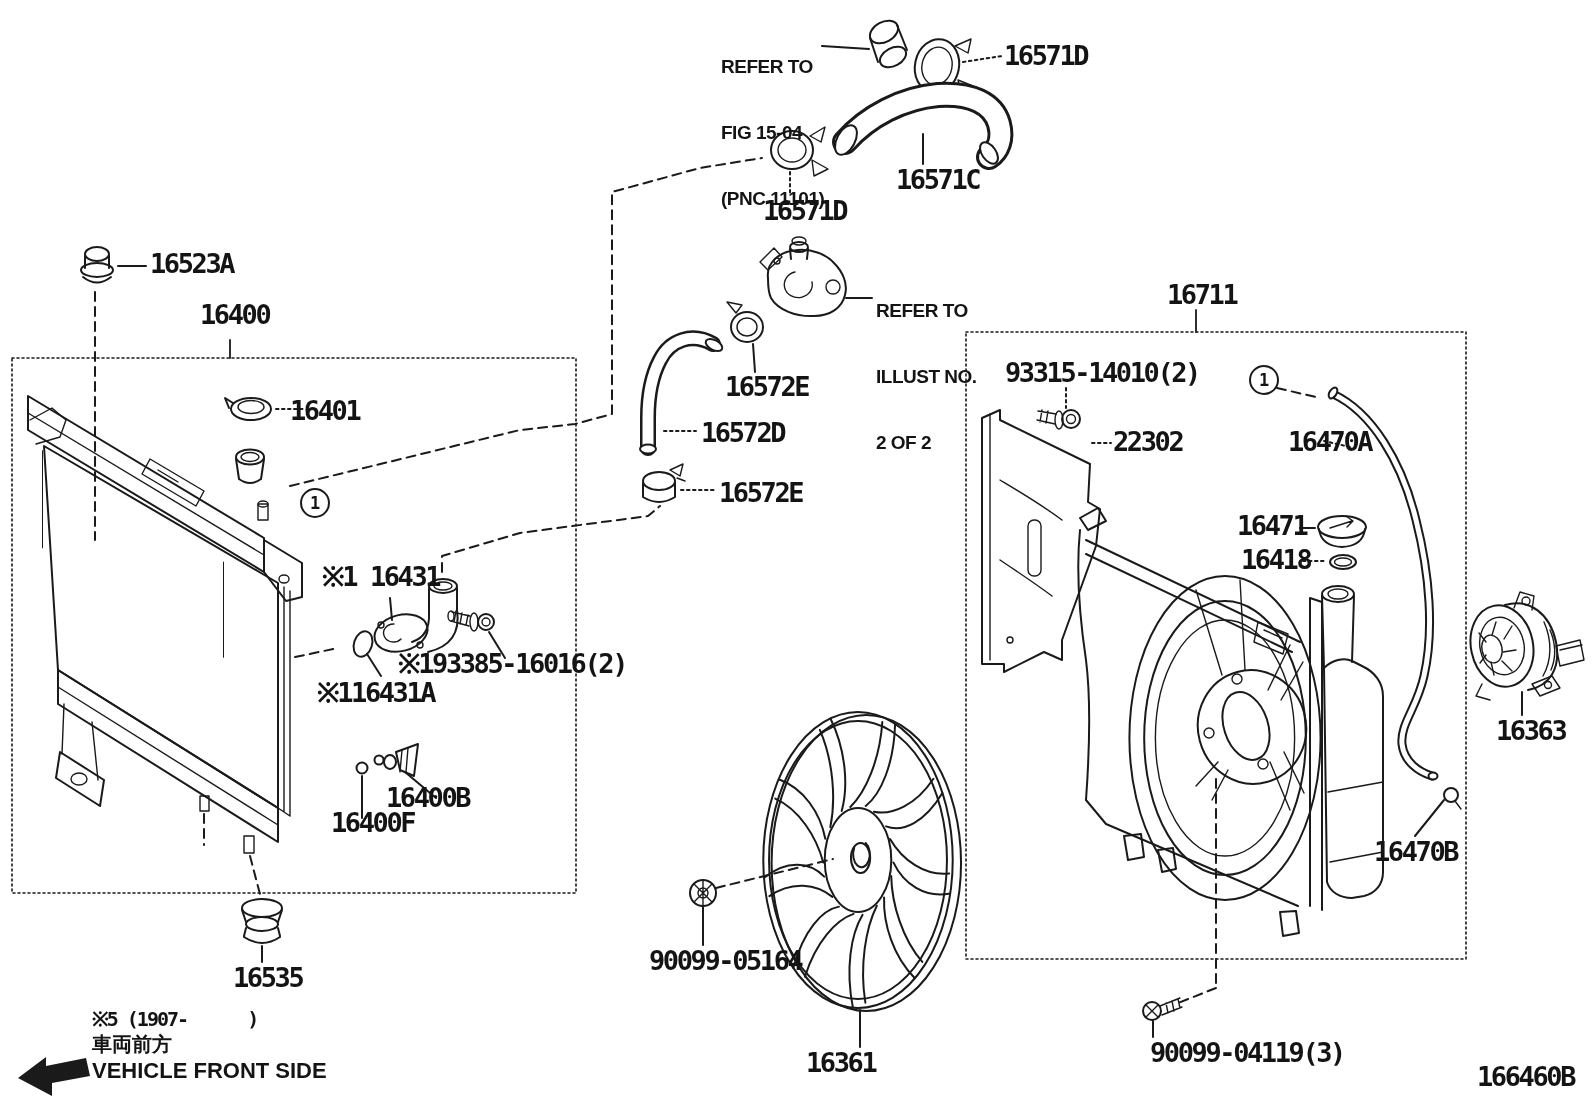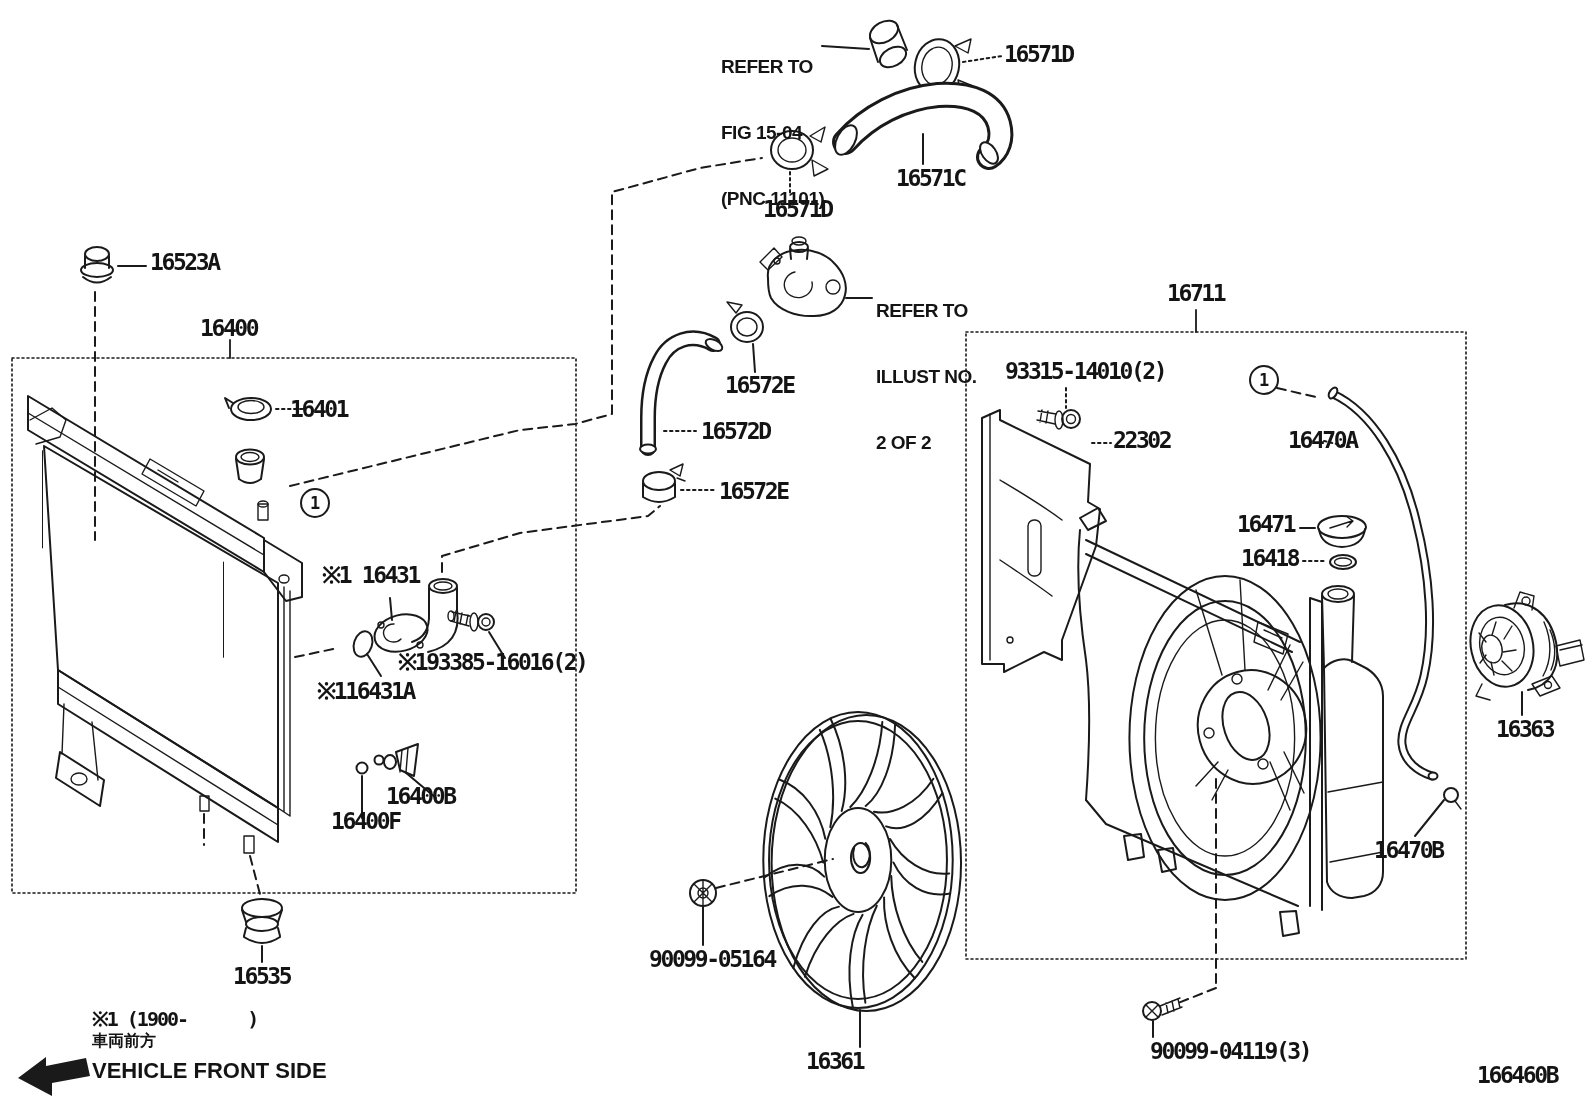--- a/index.html
+++ b/index.html
@@ -10,26 +10,26 @@
   .dot{stroke-dasharray:2 3;stroke-width:1.6;}
   .dsh{stroke-dasharray:9 6;stroke-width:1.8;}
   .ldr{stroke-width:1.8;}
   .ldot{stroke-dasharray:2.5 3.5;stroke-width:1.8;}
   .thin{stroke-width:1.4;}
   .fill{fill:#1a1a1a;stroke:none;}
   .wcap{fill:#fff;}
   .tube-o{stroke-width:26;}  .tube-i{stroke:#fff;stroke-width:20;}
   .t2o{stroke-width:16;}     .t2i{stroke:#fff;stroke-width:11;}
   .t3o{stroke-width:9;}      .t3i{stroke:#fff;stroke-width:5;}
-  .pn{position:absolute;font-weight:bold;font-size:23px;letter-spacing:-2.4px;white-space:pre;line-height:1.05;}
+  .pn{position:absolute;font-weight:bold;font-size:27px;letter-spacing:-2.4px;white-space:pre;line-height:1.05;}
   .pn-sm{position:absolute;font-weight:bold;font-size:20px;letter-spacing:-2px;white-space:pre;}
   .note{position:absolute;font-family:"Liberation Sans",sans-serif;font-weight:bold;
         font-size:19px;letter-spacing:-0.5px;white-space:pre;line-height:22px;}
   .jp{position:absolute;font-family:Liberation Sans, sans-serif;font-weight:bold;
-      font-size:16px;white-space:pre;}
+      font-size:20px;white-space:pre;}
   .circ{position:absolute;width:26px;height:26px;border:2.5px solid #1a1a1a;border-radius:50%;
         text-align:center;line-height:26px;font-weight:bold;font-size:17px;
         font-family:"DejaVu Sans Mono",monospace;background:#fff;}
 </style>
 </head>
 <body>
 
 <div class="stage">
 
 <svg width="1592" height="1099" viewBox="0 0 1592 1099">
@@ -346,21 +346,21 @@
     <path d="M295,657 L338,648"></path>
     <path d="M716,888 L833,859"></path>
     <path d="M1277,388 L1320,398"></path>
     <path d="M1216,779 V988 M1216,988 L1178,1003"></path>
   </g>
 
   <polygon points="18,1078 46,1057 46,1066 86,1058 90,1076 52,1083 52,1096" class="fill"></polygon>
 </svg>
 
 <div class="pn" style="left:150px;top:250px">16523A</div>
-<div class="pn" style="left:200px;top:316px">16400</div>
+<div class="pn" style="left:200px;top:301px">16400</div>
 <div class="pn" style="left:290px;top:397px">16401</div>
 <div class="pn" style="left:322px;top:563px">※1 16431</div>
 <div class="pn" style="left:317px;top:679px">※116431A</div>
 <div class="pn" style="left:398px;top:650px">※193385-16016(2)</div>
 <div class="pn" style="left:386px;top:784px">16400B</div>
 <div class="pn" style="left:331px;top:809px">16400F</div>
 <div class="pn" style="left:233px;top:964px">16535</div>
 <div class="pn" style="left:1004px;top:42px">16571D</div>
 <div class="pn" style="left:896px;top:166px">16571C</div>
 <div class="pn" style="left:763px;top:197px">16571D</div>
@@ -386,17 +386,17 @@
 <div class="note" style="left:721px;top:12px">
   <div>REFER TO</div>
   <div>FIG 15-04</div>
   <div>(PNC 11101)</div>
 </div>
 <div class="note" style="left:876px;top:256px">
   <div>REFER TO</div>
   <div>ILLUST NO.</div>
   <div>2 OF 2</div>
 </div>
-<div class="pn-sm" style="left:92px;top:1005px">※1 (1900-      )</div>
+<div class="pn-sm" style="left:92px;top:1005px">※5 (1907-      )</div>
 <div class="jp" style="left:92px;top:1031px">車両前方</div>
 <div class="jp" style="left:92px;top:1058px;font-family:'Liberation Sans',sans-serif;font-size:22px;letter-spacing:0">VEHICLE FRONT SIDE</div>
 
 </div>
 
 </body></html>

